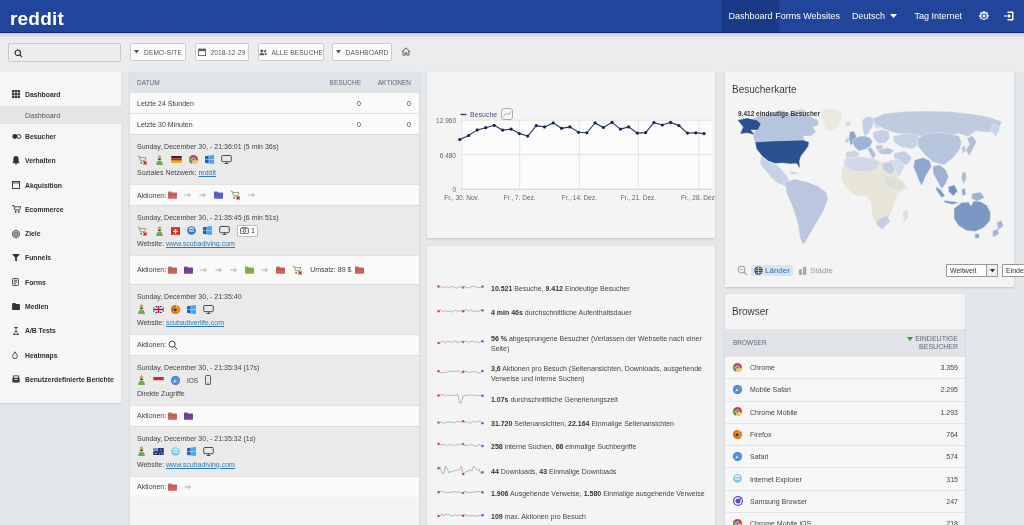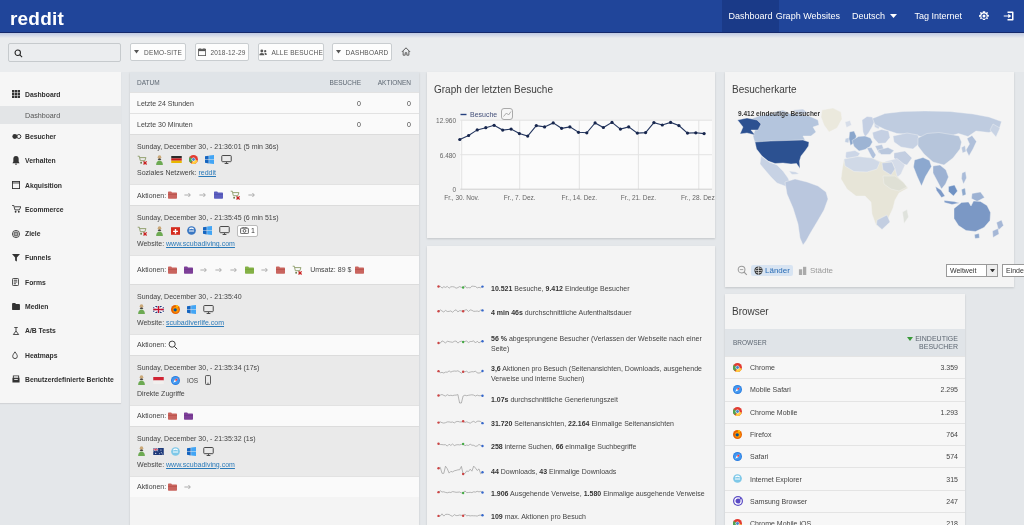--- a/index.html
+++ b/index.html
@@ -40,21 +40,21 @@
 .bval { margin-left:auto; font-size:7px; color:#444; }
 b { color:#333; }
 </style>
 </head>
 <body>
 <div class="topbar"></div>
 <div class="accent"></div>
 <div class="logo">reddit</div>
 <div class="nav">
   <div class="item active" style="position:absolute;right:245px;width:57px;justify-content:center;padding:0;">Dashboard</div>
-  <div class="item" style="position:absolute;right:184px;padding:0;">Graph Websites</div>
+  <div class="item" style="position:absolute;right:184px;padding:0;">Forms Websites</div>
   <div class="item" style="position:absolute;right:127px;padding:0;">Deutsch&nbsp;&nbsp;<svg width="7" height="4">
         <path d="M0 0l3.5 4 3.5-4z" fill="#fff"></path>
       </svg></div>
   <div class="item" style="position:absolute;right:62px;padding:0;">Tag Internet</div>
   <div class="item" style="position:absolute;right:34px;padding:0;">
     <svg width="12" height="12" viewBox="0 0 16 16">
         <path fill="#fff" d="M8 4.5A3.5 3.5 0 1 0 8 11.5 3.5 3.5 0 0 0 8 4.5zm0 5.5A2 2 0 1 1 8 6a2 2 0 0 1 0 4zm6.5-1l-1.7-.3a5 5 0 0 1-.4 1l1 1.4-1.2 1.2-1.4-1a5 5 0 0 1-1 .4l-.3 1.7h-3l-.3-1.7a5 5 0 0 1-1-.4l-1.4 1-1.2-1.2 1-1.4a5 5 0 0 1-.4-1L1.5 9.5v-3l1.7-.3a5 5 0 0 1 .4-1l-1-1.4 1.2-1.2 1.4 1a5 5 0 0 1 1-.4l.3-1.7h3l.3 1.7a5 5 0 0 1 1 .4l1.4-1 1.2 1.2-1 1.4a5 5 0 0 1 .4 1l1.7.3z"></path>
       </svg>
   </div>
   <div class="item" style="position:absolute;right:9px;padding:0;">
@@ -511,21 +511,20 @@
           </svg>
         </span> <span style="display:inline-flex;vertical-align:middle;margin-right:7px;align-items:center;">
           <svg width="8" height="6" viewBox="0 0 10 7">
             <path d="M0.5 3.5h7M5.5 1l2.5 2.5-2.5 2.5" fill="none" stroke="#999" stroke-width="1"></path>
           </svg>
         </span></div>
   </div>
 </div>
 
 <div class="card" id="card2a">
-  <div class="ctitle">Graph der letzten Besuche</div>
   <div id="graph" style="position:absolute;left:0;top:34px;">
       <svg width="288" height="104" style="display:block">
         <rect x="33.3" y="14.2" width="251.7" height="69" fill="#fbfbfb"></rect>
         <line x1="34.7" y1="14.2" x2="34.7" y2="83.2" stroke="#e3e3e3"></line>
         <line x1="92.7" y1="14.2" x2="92.7" y2="83.2" stroke="#e3e3e3"></line>
         <line x1="152.3" y1="14.2" x2="152.3" y2="83.2" stroke="#e3e3e3"></line>
         <line x1="211.4" y1="14.2" x2="211.4" y2="83.2" stroke="#e3e3e3"></line>
         <line x1="271.8" y1="14.2" x2="271.8" y2="83.2" stroke="#e3e3e3"></line>
         <line x1="33.3" y1="14.2" x2="285" y2="14.2" stroke="#e3e3e3"></line>
         <line x1="33.3" y1="48.7" x2="285" y2="48.7" stroke="#e3e3e3"></line>

